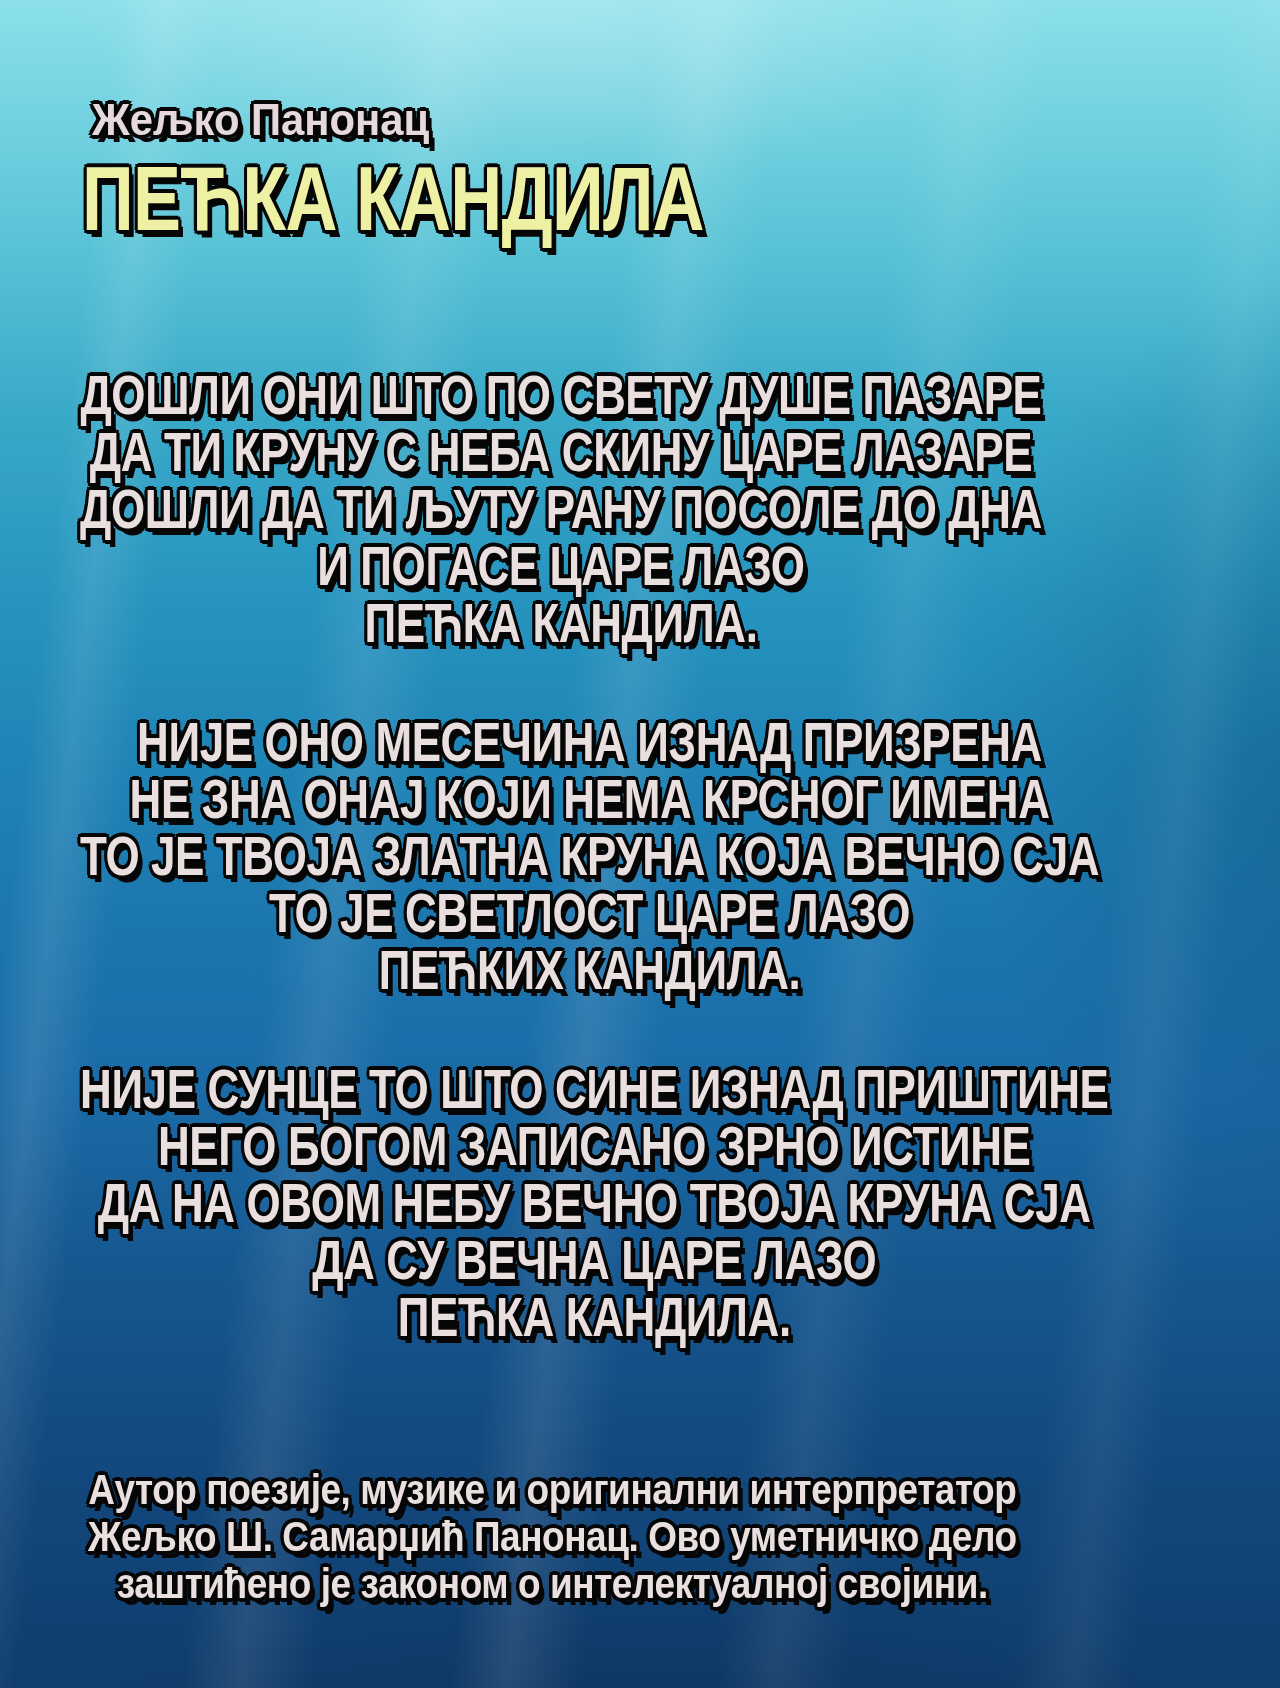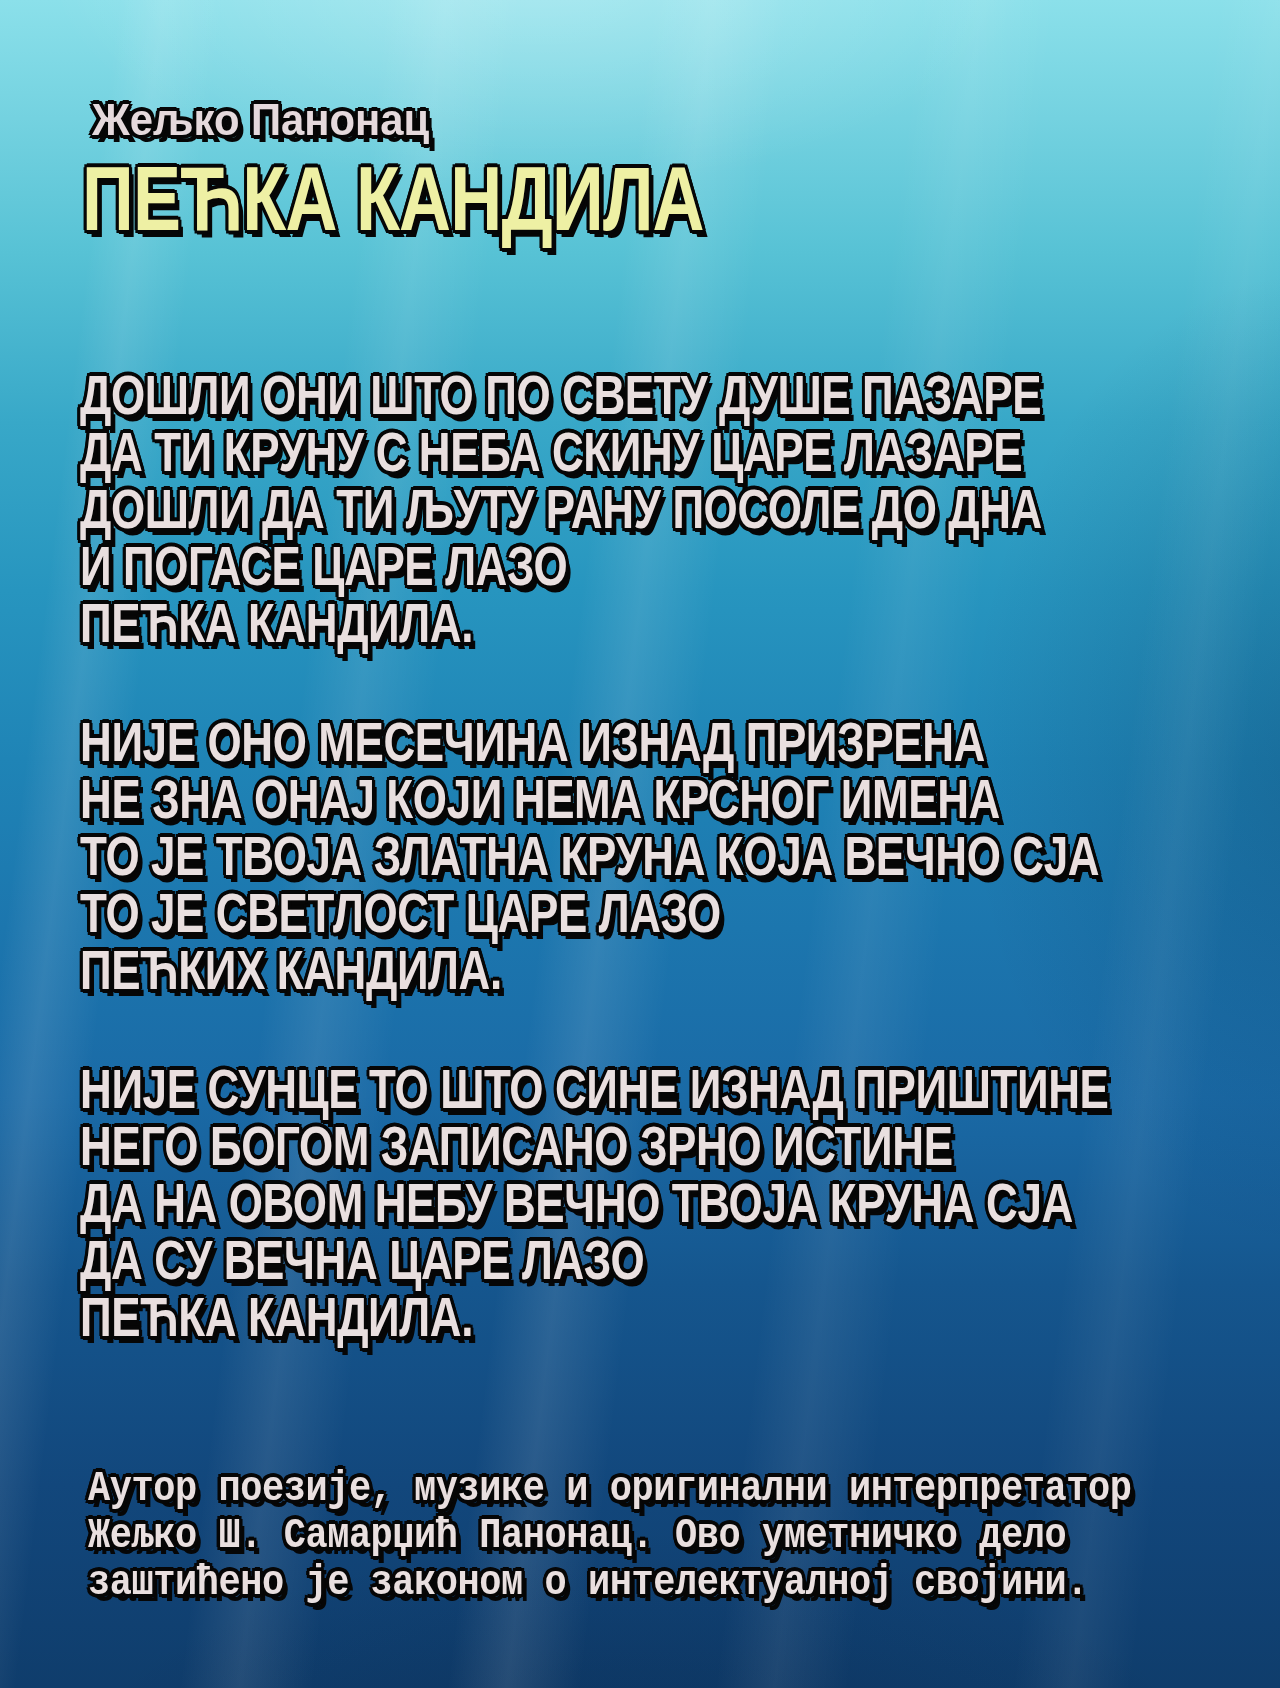--- a/index.html
+++ b/index.html
@@ -21,20 +21,21 @@
         #74d2e0 7%,
         #57c2d5 15%,
         #38a8c8 25%,
         #2795bf 35%,
         #1f84b6 45%,
         #1c76ae 55%,
         #1a6aa6 65%,
         #15568e 76%,
         #12477c 88%,
         #0f3d6c 100%);
+    text-align: center;
   }
 
   
   .rays {
     position: absolute;
     inset: 0;
     pointer-events: none;
     background:
       radial-gradient(ellipse 700px 320px at 42% -2%, rgba(255,255,255,0.28), rgba(255,255,255,0) 70%),
       linear-gradient(97deg,
@@ -95,21 +96,21 @@
   .stanza .line {
     font-size: 55px;
     line-height: 57px;
     letter-spacing: -0.5px;
     transform: scaleX(0.80);
   }
   .stanza-1 { top: 367px; }
   .stanza-2 { top: 714px; }
   .stanza-3 { top: 1061px; }
 
-  .copyright { position: absolute; left: 88px; top: 1466px; font-family: Liberation Mono, monospace; }
+  .copyright { position: absolute; left: 88px; top: 1466px; }
   .copyright .line {
     font-size: 42px;
     line-height: 47px;
     letter-spacing: -0.5px;
     transform: scaleX(0.88);
   }
 </style>
 </head>
 <body>
 

